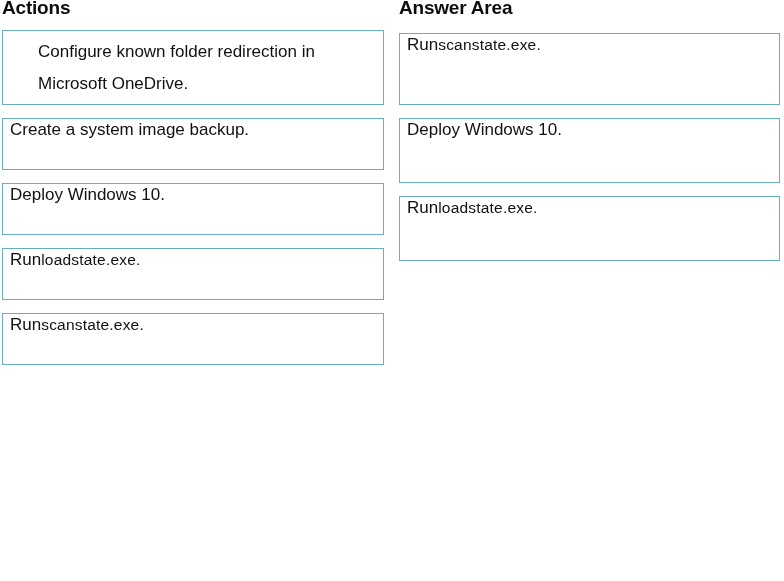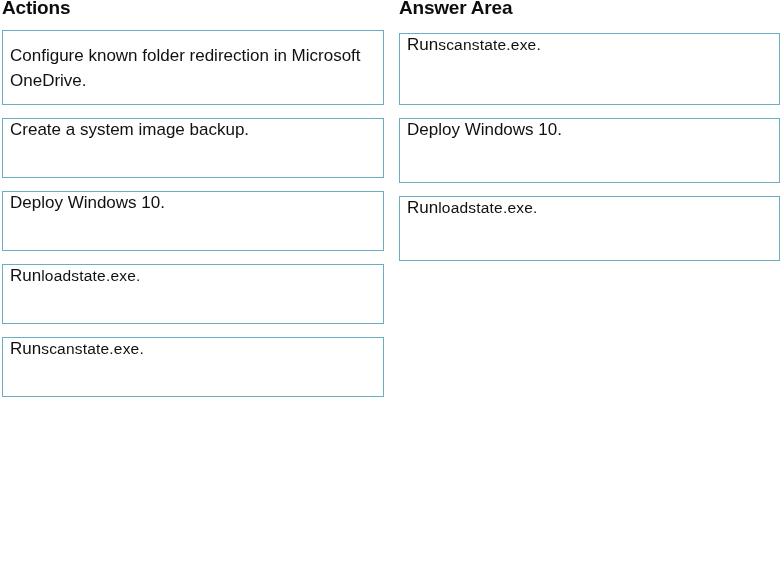--- a/index.html
+++ b/index.html
@@ -53,31 +53,32 @@
     background: #ffffff;
     margin-bottom: 13px;
     display: flex;
     align-items: flex-start;
     padding: 0 7px;
     color: #111111;
     font-size: 17px;
     line-height: 21px;
     font-family: "Liberation Sans", sans-serif;
   }
-  .panel-left .card  { height: 60px; }
+  .panel-left .card  { height: 52px; }
   .panel-right .card { height: 65px; }
 
   
   .panel-left .card.card-tall {
     height: 75px;
     align-items: center;
   }
   .panel-left .card.card-tall .card-text {
     white-space: normal;
-    line-height: 25px;
+    line-height: 32px;
+    margin-left: 28px;
   }
   .panel-right .card.card-tall { height: 72px; }
 
   .card-text {
     white-space: nowrap;
     display: block;
   }
 
   .mono {
     font-family: Liberation Sans, sans-serif;

